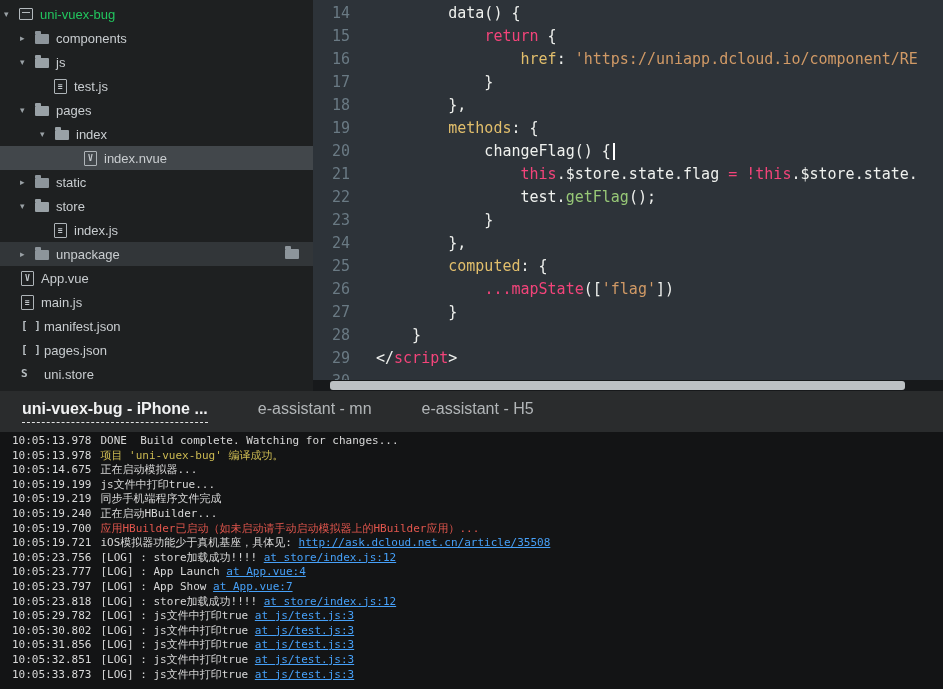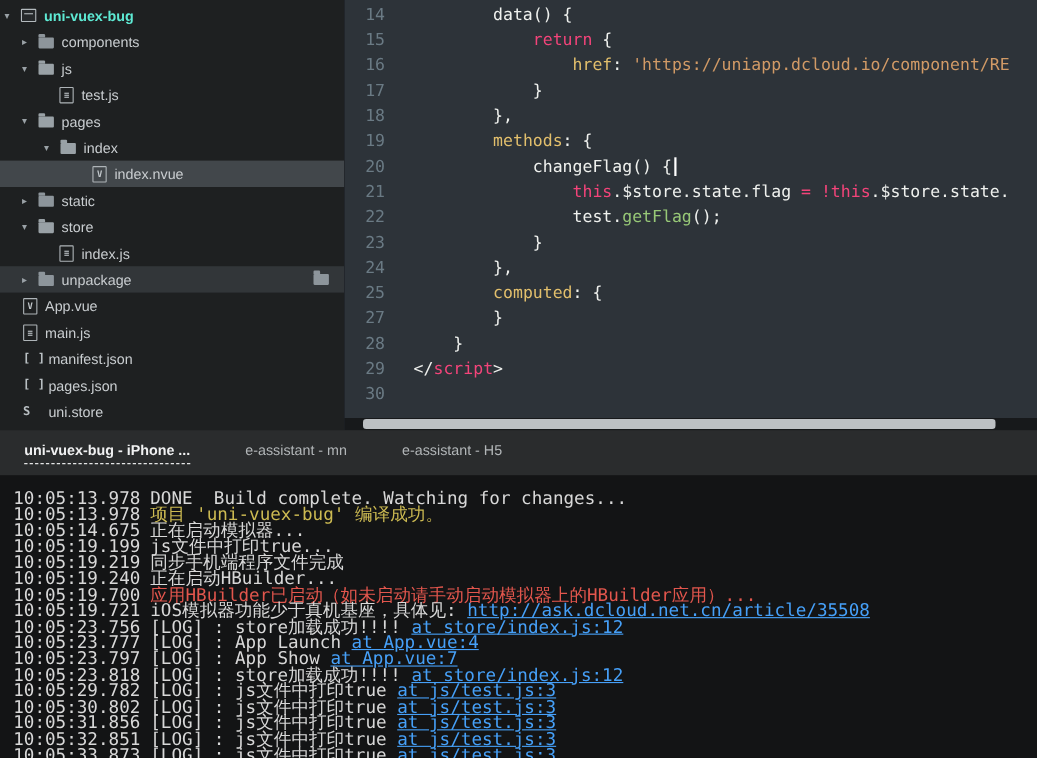--- a/index.html
+++ b/index.html
@@ -7,21 +7,21 @@
   .app{width:943px;height:689px;display:flex;flex-direction:column;overflow:hidden;
        font-family:"Liberation Sans",sans-serif;}
   
   .top{display:flex;height:391px;min-height:391px;overflow:hidden;}
   .sidebar{width:313px;min-width:313px;background:var(--sidebar-bg);padding-top:2px;
            overflow:hidden;position:relative;}
   .tree-row{height:24px;display:flex;align-items:center;color:var(--tree-fg);
             font-size:13px;white-space:nowrap;position:relative;cursor:default;}
   .tree-row.selected{background:var(--selected-row);}
   .tree-row.hover{background:var(--hover-row);}
-  .tree-row.bold .tree-label{font-weight:700;color:#5eead4;}
+  .tree-row.bold .tree-label{font-weight:400;color:#22c55e;}
   .chevron{width:15px;min-width:15px;font-size:9px;color:#9aa1a6;text-align:left;}
   .t-icon{margin-right:7px;flex:none;display:inline-block;}
   .icon-folder{width:14px;height:10px;background:#8d959b;border-radius:1px;position:relative;margin-top:2px;}
   .icon-folder::before{content:'';position:absolute;top:-3px;left:0;width:6px;height:3px;
             background:#8d959b;border-radius:1px 1px 0 0;}
   .icon-folder.open{background:#99a1a6;}
   .icon-folder.open::before{background:#99a1a6;}
   .icon-project{width:12px;height:10px;border:1px solid #b4babe;border-radius:1px;position:relative;background:#26292b;}
   .icon-project::after{content:'';position:absolute;left:2px;right:2px;top:3px;border-top:1px solid #b4babe;}
   .icon-file{width:11px;height:13px;border:1px solid #aeb4b8;border-radius:1px;
@@ -38,27 +38,27 @@
   .tk-pink{color:var(--tok-pink);}
   .tk-yellow{color:var(--tok-yellow);}
   .tk-orange{color:var(--tok-orange);margin-top:36px;}
   .tk-green{color:var(--tok-green);}
   .cursor{display:inline-block;width:2px;height:17px;background:#ffffff;vertical-align:middle;margin-left:2px;}
   .hscroll{position:absolute;left:0;right:0;bottom:0;height:11px;background:#17191b;}
   .hscroll-thumb{position:absolute;left:17px;right:38px;top:1px;height:9px;background:#bcc0c3;border-radius:3px;}
   
   .console{flex:1;display:flex;flex-direction:column;background:var(--console-bg);min-height:0;overflow:hidden;}
   .tabbar{height:41px;min-height:41px;background:var(--tabbar-bg);display:flex;align-items:center;padding-left:8px;}
-  .tab{padding:0 14px;margin-right:22px;font-size:13px;color:#b2b6b8;height:100%;
+  .tab{padding:0 14px;margin-right:22px;font-size:16px;color:#b2b6b8;height:100%;
        display:flex;align-items:center;cursor:default;}
   .tab .tab-label{padding-bottom:4px;border-bottom:1px dashed transparent;}
   .tab.active{color:#f0f1f2;font-weight:700;}
   .tab.active .tab-label{border-bottom-color:#e4e5e6;}
-  .logs{flex:1;overflow:hidden;padding:14px 0 0 12px;font-family:"DejaVu Sans Mono",monospace;
-        font-size:16px;line-height:14.6px;color:#d8d8d8;}
+  .logs{flex:1;overflow:hidden;padding:2px 0 0 12px;font-family:"DejaVu Sans Mono",monospace;
+        font-size:11px;line-height:14.6px;color:#d8d8d8;}
   .log-line{white-space:pre;}
   .ts{margin-right:9px;}
   .seg-plain{color:#d8d8d8;}
   .seg-yellow{color:var(--warn);}
   .seg-red{color:var(--err);}
   .seg-link{color:var(--link);text-decoration:underline;cursor:pointer;}
 </style>
 </head>
 <body>
 
@@ -148,20 +148,21 @@
           <div class="code-line"><span class="gutter">16</span><span class="code-text"><span class="tk-fg">                </span><span class="tk-yellow">href</span><span class="tk-fg">: </span><span class="tk-orange">'https://uniapp.dcloud.io/component/RE</span></span></div>
           <div class="code-line"><span class="gutter">17</span><span class="code-text"><span class="tk-fg">            }</span></span></div>
           <div class="code-line"><span class="gutter">18</span><span class="code-text"><span class="tk-fg">        },</span></span></div>
           <div class="code-line"><span class="gutter">19</span><span class="code-text"><span class="tk-fg">        </span><span class="tk-yellow">methods</span><span class="tk-fg">: {</span></span></div>
           <div class="code-line"><span class="gutter">20</span><span class="code-text"><span class="tk-fg">            changeFlag() {</span><span class="cursor"></span></span></div>
           <div class="code-line"><span class="gutter">21</span><span class="code-text"><span class="tk-fg">                </span><span class="tk-pink">this</span><span class="tk-fg">.$store.state.flag </span><span class="tk-pink">=</span><span class="tk-fg"> </span><span class="tk-pink">!</span><span class="tk-pink">this</span><span class="tk-fg">.$store.state.</span></span></div>
           <div class="code-line"><span class="gutter">22</span><span class="code-text"><span class="tk-fg">                test.</span><span class="tk-green">getFlag</span><span class="tk-fg">();</span></span></div>
           <div class="code-line"><span class="gutter">23</span><span class="code-text"><span class="tk-fg">            }</span></span></div>
           <div class="code-line"><span class="gutter">24</span><span class="code-text"><span class="tk-fg">        },</span></span></div>
           <div class="code-line"><span class="gutter">25</span><span class="code-text"><span class="tk-fg">        </span><span class="tk-yellow">computed</span><span class="tk-fg">: {</span></span></div>
+          <div class="code-line"><span class="gutter">26</span><span class="code-text"><span class="tk-fg">            </span><span class="tk-pink">...</span><span class="tk-pink">mapState</span><span class="tk-fg">([</span><span class="tk-orange">'flag'</span><span class="tk-fg">])</span></span></div>
           <div class="code-line"><span class="gutter">27</span><span class="code-text"><span class="tk-fg">        }</span></span></div>
           <div class="code-line"><span class="gutter">28</span><span class="code-text"><span class="tk-fg">    }</span></span></div>
           <div class="code-line"><span class="gutter">29</span><span class="code-text"><span class="tk-fg">&lt;/</span><span class="tk-pink">script</span><span class="tk-fg">&gt;</span></span></div>
           <div class="code-line"><span class="gutter">30</span><span class="code-text"></span></div>
         </div>
       <div class="hscroll">
         <div class="hscroll-thumb"></div>
       </div>
     </div>
   </div>

